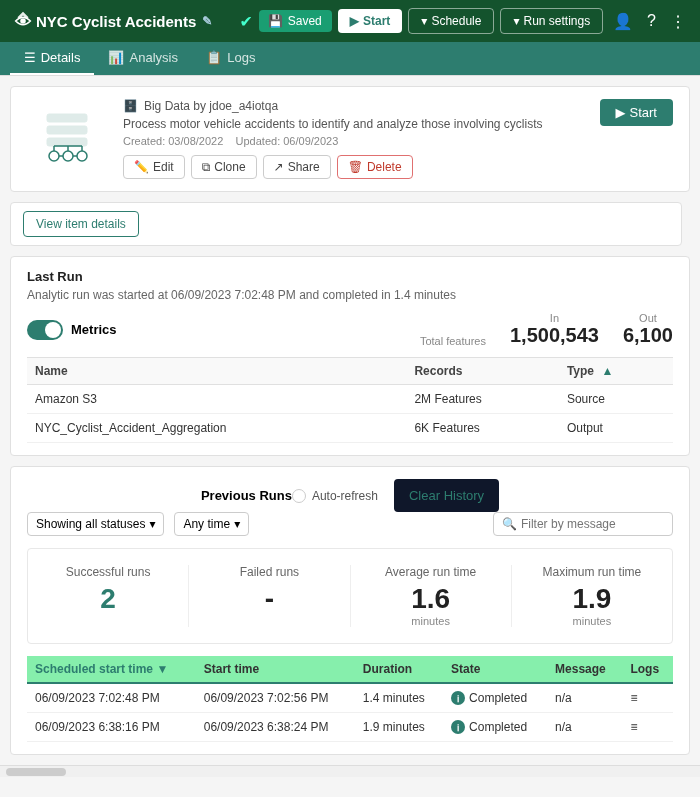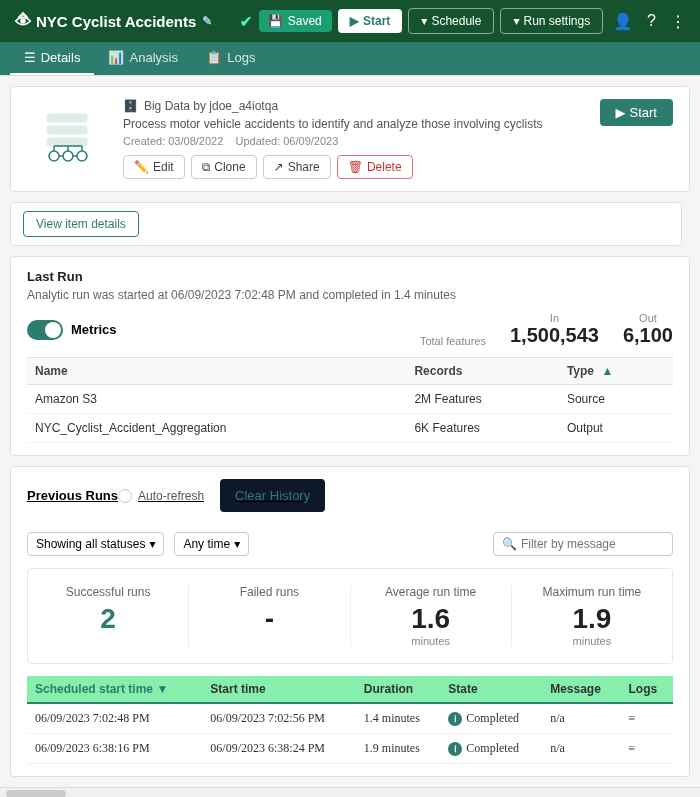--- a/index.html
+++ b/index.html
@@ -59,21 +59,21 @@
     .metric-val { font-size: 20px; font-weight: bold; color: #222; }
 
     
     .run-table { width: 100%; border-collapse: collapse; font-size: 12px; }
     .run-table th { background: #f9f9f9; text-align: left; padding: 6px 8px; border-top: 1px solid #e0e0e0; border-bottom: 1px solid #e0e0e0; color: #444; font-weight: bold; }
     .run-table th.sortable { cursor: pointer; }
     .run-table td { padding: 7px 8px; border-bottom: 1px solid #f0f0f0; color: #333; }
     .sort-arrow { color: #2d7d6f; margin-left: 4px; }
 
     
-    .prev-runs-header { display: flex; align-items: center; justify-content: flex-start; margin-bottom: 20px; text-decoration: underline; }
+    .prev-runs-header { display: flex; align-items: center; justify-content: center; margin-bottom: 0; }
     .prev-runs-title { font-weight: bold; font-size: 13px; }
     .prev-runs-right { display: flex; align-items: center; gap: 16px; }
     .auto-refresh { display: flex; align-items: center; gap: 6px; font-size: 12px; color: #555; }
     .radio-circle { width: 14px; height: 14px; border-radius: 50%; border: 1px solid #ccc; background: white; display: inline-block; }
     .btn-clear-history { border: 5px solid #0f172a; color: #2d7d6f; background: #0f172a; border-radius: 4px; padding: 4px 10px; font-size: 13px; cursor: pointer; }
 
     
     .filter-row { display: flex; gap: 10px; margin-bottom: 12px; }
     .dropdown-filter { border: 1px solid #ccc; border-radius: 4px; padding: 4px 8px; font-size: 12px; display: flex; align-items: center; gap: 4px; cursor: pointer; background: white; }
     .filter-search { margin-left: auto; border: 1px solid #ccc; border-radius: 4px; padding: 4px 8px; font-size: 12px; display: flex; align-items: center; gap: 4px; background: white; flex: 0 0 180px; }
@@ -85,21 +85,21 @@
     .stat-item:last-child { border-right: none; }
     .stat-label { font-size: 12px; color: #666; margin-bottom: 4px; }
     .stat-val { font-size: 28px; font-weight: bold; color: #222; }
     .stat-val.green { color: #2d7d6f; }
     .stat-unit { font-size: 11px; color: #888; }
 
     
     .runs-table { width: 100%; border-collapse: collapse; font-size: 12px; }
     .runs-table th { background: #86efac; text-align: left; padding: 6px 8px; border-bottom: 2px solid #2d7d6f; color: #333; font-size: 12px; cursor: pointer; }
     .runs-table th.active-sort { color: #2d7d6f; }
-    .runs-table td { padding: 7px 8px; border-bottom: 1px solid #f0f0f0; color: #333; font-family: Liberation Serif, serif; }
+    .runs-table td { padding: 7px 8px; border-bottom: 1px solid #f0f0f0; color: #333; }
     .status-badge { display: flex; align-items: center; gap: 4px; }
     .status-dot { width: 14px; height: 14px; border-radius: 50%; background: #2d7d6f; color: white; font-size: 9px; display: flex; align-items: center; justify-content: center; font-weight: bold; }
     .logs-icon { color: #555; cursor: pointer; }
 
     
     .scroll-indicator { height: 12px; background: #f0f0f0; border-top: 1px solid #ddd; display: flex; align-items: center; padding: 0 2px; }
     .scroll-thumb { height: 8px; width: 60px; background: #ccc; border-radius: 4px; margin-left: 4px; }
 
     
     .logo-svg { width: 26px; height: 26px; }

